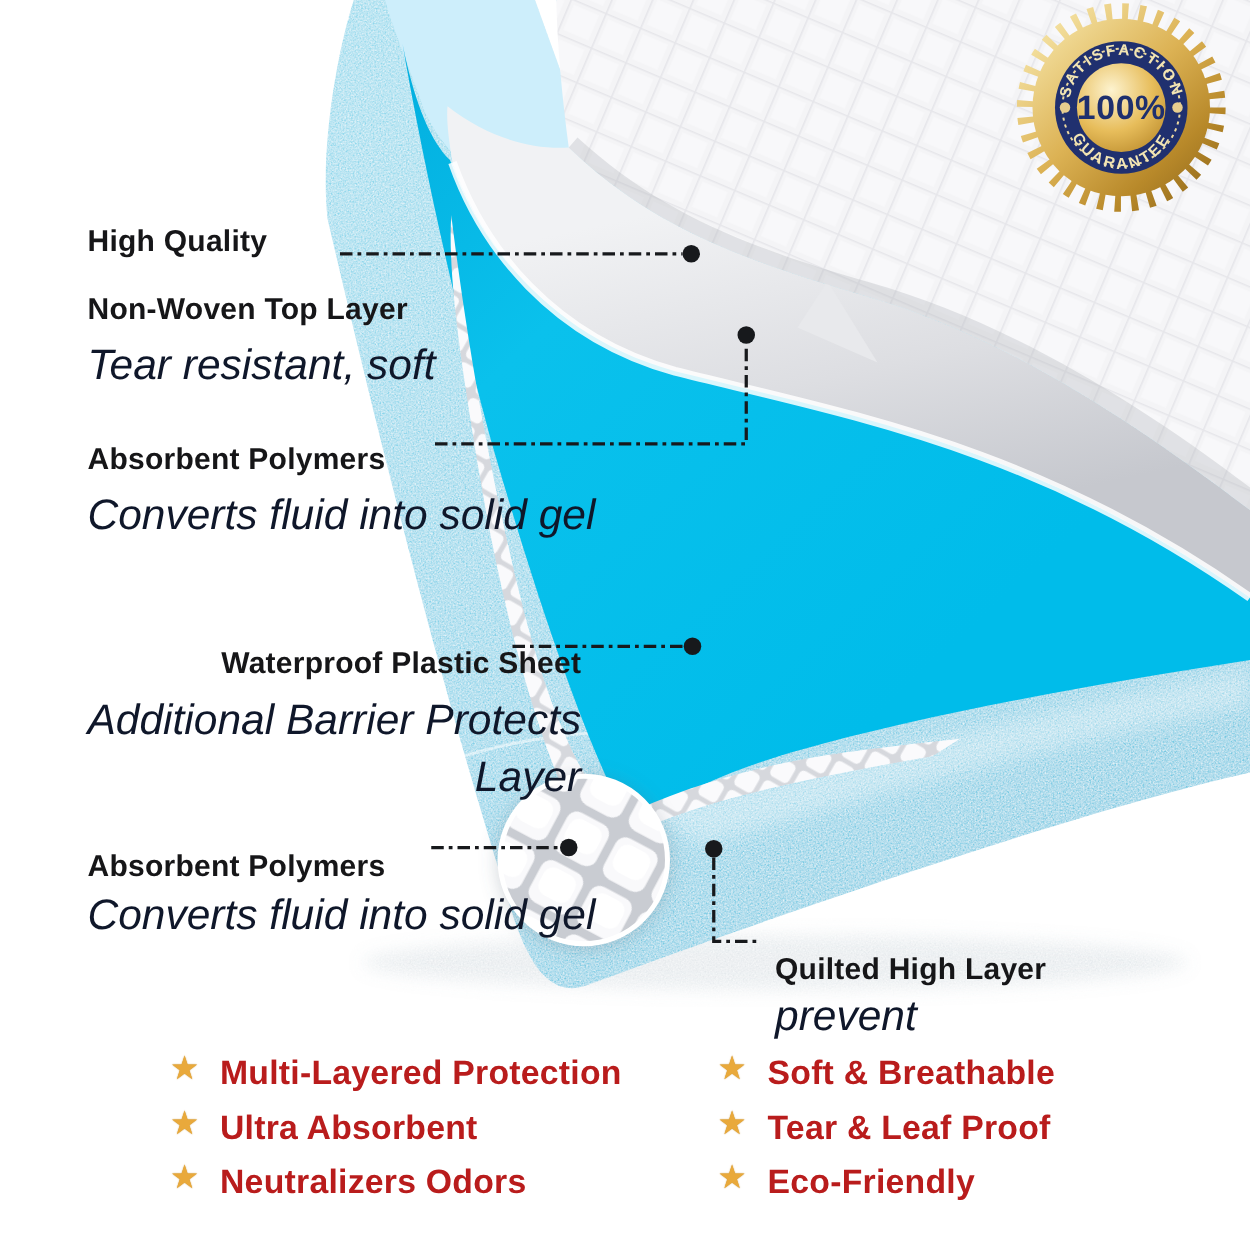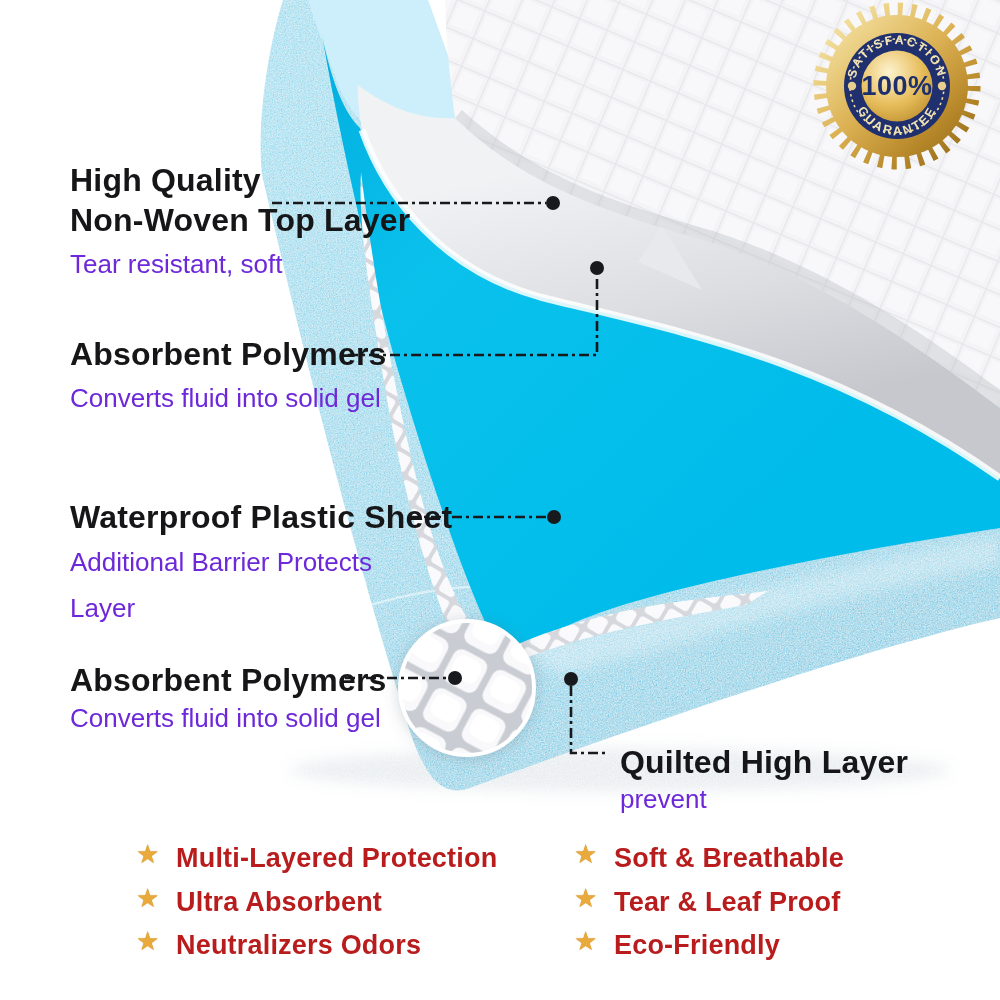--- a/index.html
+++ b/index.html
@@ -1,21 +1,21 @@
 <!DOCTYPE html>
 <html><head>
 <meta charset="utf-8">
 <style>
   html,body{margin:0;padding:0;background:#ffffff;}
   body{width:1000px;height:1000px;overflow:hidden;font-family:"Liberation Sans",sans-serif;}
   #stage{position:relative;width:1000px;height:1000px;background:#ffffff;}
   #pad-svg{position:absolute;left:0;top:0;}
   .callout{position:absolute;color:#1b1b1d;}
-  .callout .t{font-weight:700;font-size:32px;line-height:40px;letter-spacing:.2px;color:#161618;}
-  .callout .b{font-weight:400;font-size:26px;color:#6d28d9;}
+  .callout .t{font-weight:700;font-size:24px;line-height:40px;letter-spacing:.2px;color:#161618;margin-top:14px;}
+  .callout .b{font-weight:400;font-size:34px;color:#0f172a;font-style:italic;}
   .c-std .b{line-height:40px;margin-top:4px;}
   .c3 .b{line-height:42px;margin-top:4px;}
   .c4 .b{line-height:36px;margin-top:0px;}
   .c5 .b{line-height:34px;margin-top:4px;}
   .badge-arc{font-size:12.5px;font-weight:700;letter-spacing:2.2px;fill:#f2e5b4;}
   .badge-center{font-size:27px;font-weight:700;fill:#1e2f6e;letter-spacing:.5px;}
   .features{position:absolute;left:0;top:832px;width:1000px;}
   .feature{position:absolute;height:40px;white-space:nowrap;}
   .feature .star{position:absolute;left:0;top:1px;font-size:26px;color:#e9a93b;text-shadow:0 0 1px #b97f14;}
   .feature .lbl{position:absolute;left:40px;top:0;font-size:27px;font-weight:700;color:#b91c1c;line-height:40px;letter-spacing:.2px;}
@@ -171,21 +171,21 @@
     <div class="t">High Quality</div>
     <div class="t">Non-Woven Top Layer</div>
     <div class="b">Tear resistant, soft</div>
   </div>
 
   <div class="callout c-std" style="left:70px;top:334px;">
     <div class="t">Absorbent Polymers</div>
     <div class="b">Converts fluid into solid gel</div>
   </div>
 
-  <div class="callout c3" style="left:70px;top:497px;">
+  <div class="callout c3" style="left:70px;top:497px;text-align:right;">
     <div class="t">Waterproof Plastic Sheet</div>
     <div class="b">Additional Barrier Protects</div>
     <div class="b">Layer</div>
   </div>
 
   <div class="callout c4" style="left:70px;top:660px;">
     <div class="t">Absorbent Polymers</div>
     <div class="b">Converts fluid into solid gel</div>
   </div>
 

